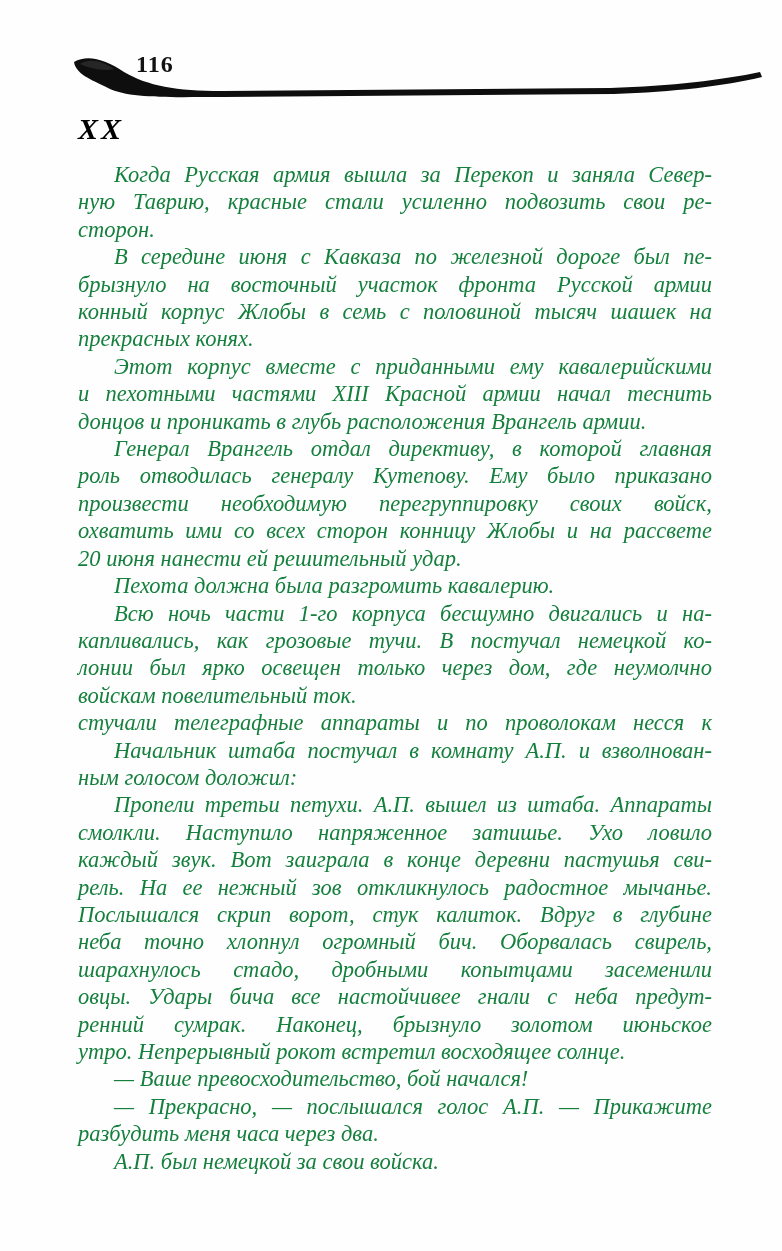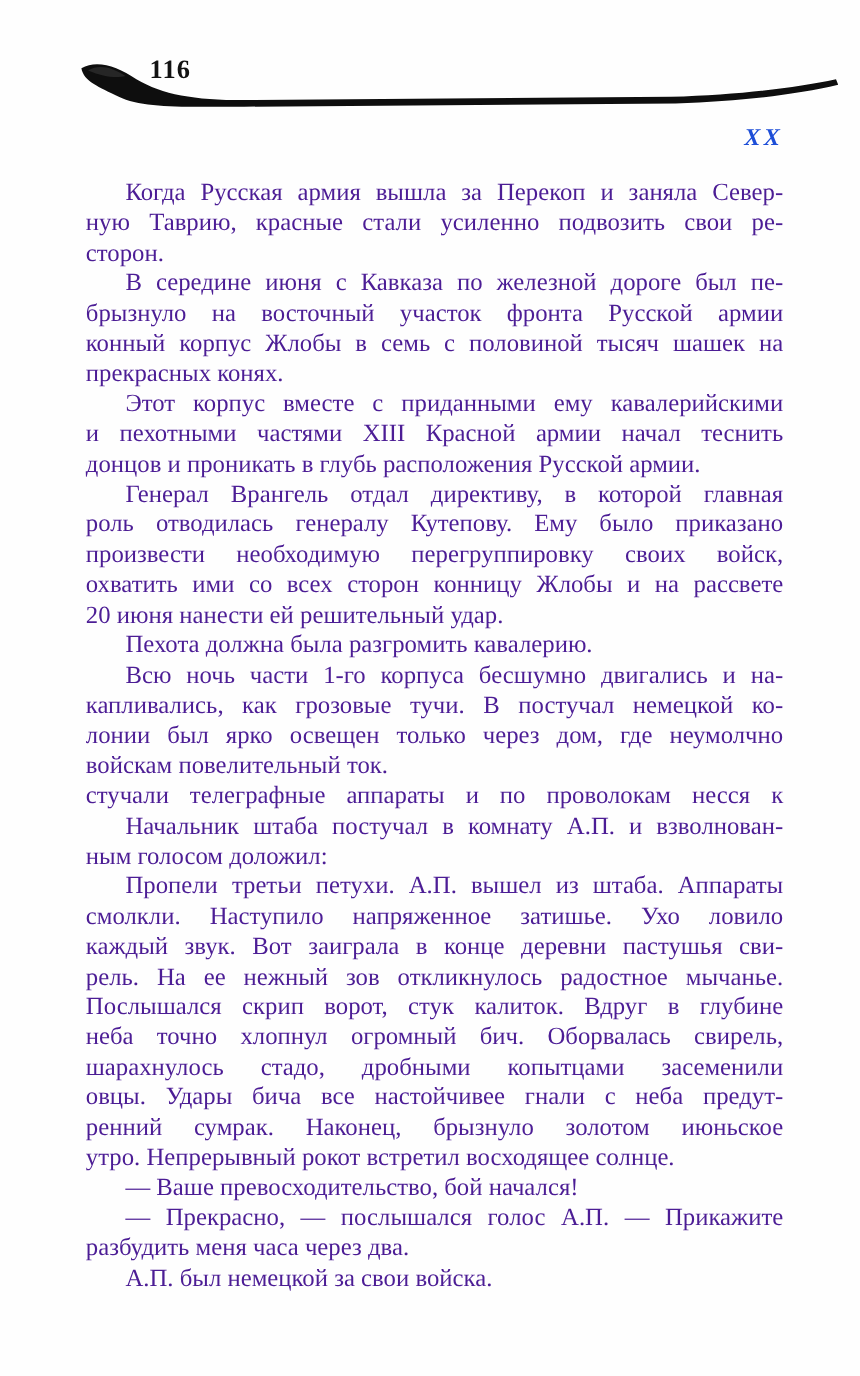--- a/index.html
+++ b/index.html
@@ -17,29 +17,30 @@
     position: absolute; left: 70px; top: 52px;
     width: 696px; height: 48px;
   }
   .page-number {
     position: absolute; left: 136px; top: 51px;
     font-size: 24px; font-weight: bold; letter-spacing: 1px;
     color: #121212;
   }
   .chapter-heading {
     position: absolute; left: 78px; top: 112px; width: 634px;
-    text-align: right;
+    text-align: left;
     font-style: italic; font-weight: bold;
-    font-size: 22px; letter-spacing: 3px;
-    color: #1d4ed8;
+    font-size: 30px; letter-spacing: 3px;
+    color: #000000;
   }
   .text-block {
     position: absolute; left: 78px; top: 161px; width: 634px;
     font-size: 22.5px; line-height: 27.4px;
-    color: #4c1d95;
+    color: #15803d;
+    font-style: italic;
   }
   .paragraph { margin: 0; }
   .line {
     text-align: justify;
     text-align-last: justify;
     white-space: normal;
   }
   .line.first { text-indent: 36px; }
   .line.last { text-align-last: left; }
 </style>
@@ -67,21 +68,21 @@
       </div>
       <div class="paragraph">
         <div class="line first">В середине июня с Кавказа по железной дороге был пе-</div>
         <div class="line">брызнуло на восточный участок фронта Русской армии</div>
         <div class="line">конный корпус Жлобы в семь с половиной тысяч шашек на</div>
         <div class="line last">прекрасных конях.</div>
       </div>
       <div class="paragraph">
         <div class="line first">Этот корпус вместе с приданными ему кавалерийскими</div>
         <div class="line">и пехотными частями XIII Красной армии начал теснить</div>
-        <div class="line last">донцов и проникать в глубь расположения Русской армии.</div>
+        <div class="line last">донцов и проникать в глубь расположения Врангель армии.</div>
       </div>
       <div class="paragraph">
         <div class="line first">Генерал Врангель отдал директиву, в которой главная</div>
         <div class="line">роль отводилась генералу Кутепову. Ему было приказано</div>
         <div class="line">произвести необходимую перегруппировку своих войск,</div>
         <div class="line">охватить ими со всех сторон конницу Жлобы и на рассвете</div>
         <div class="line last">20 июня нанести ей решительный удар.</div>
       </div>
       <div class="paragraph">
         <div class="line first last">Пехота должна была разгромить кавалерию.</div>

